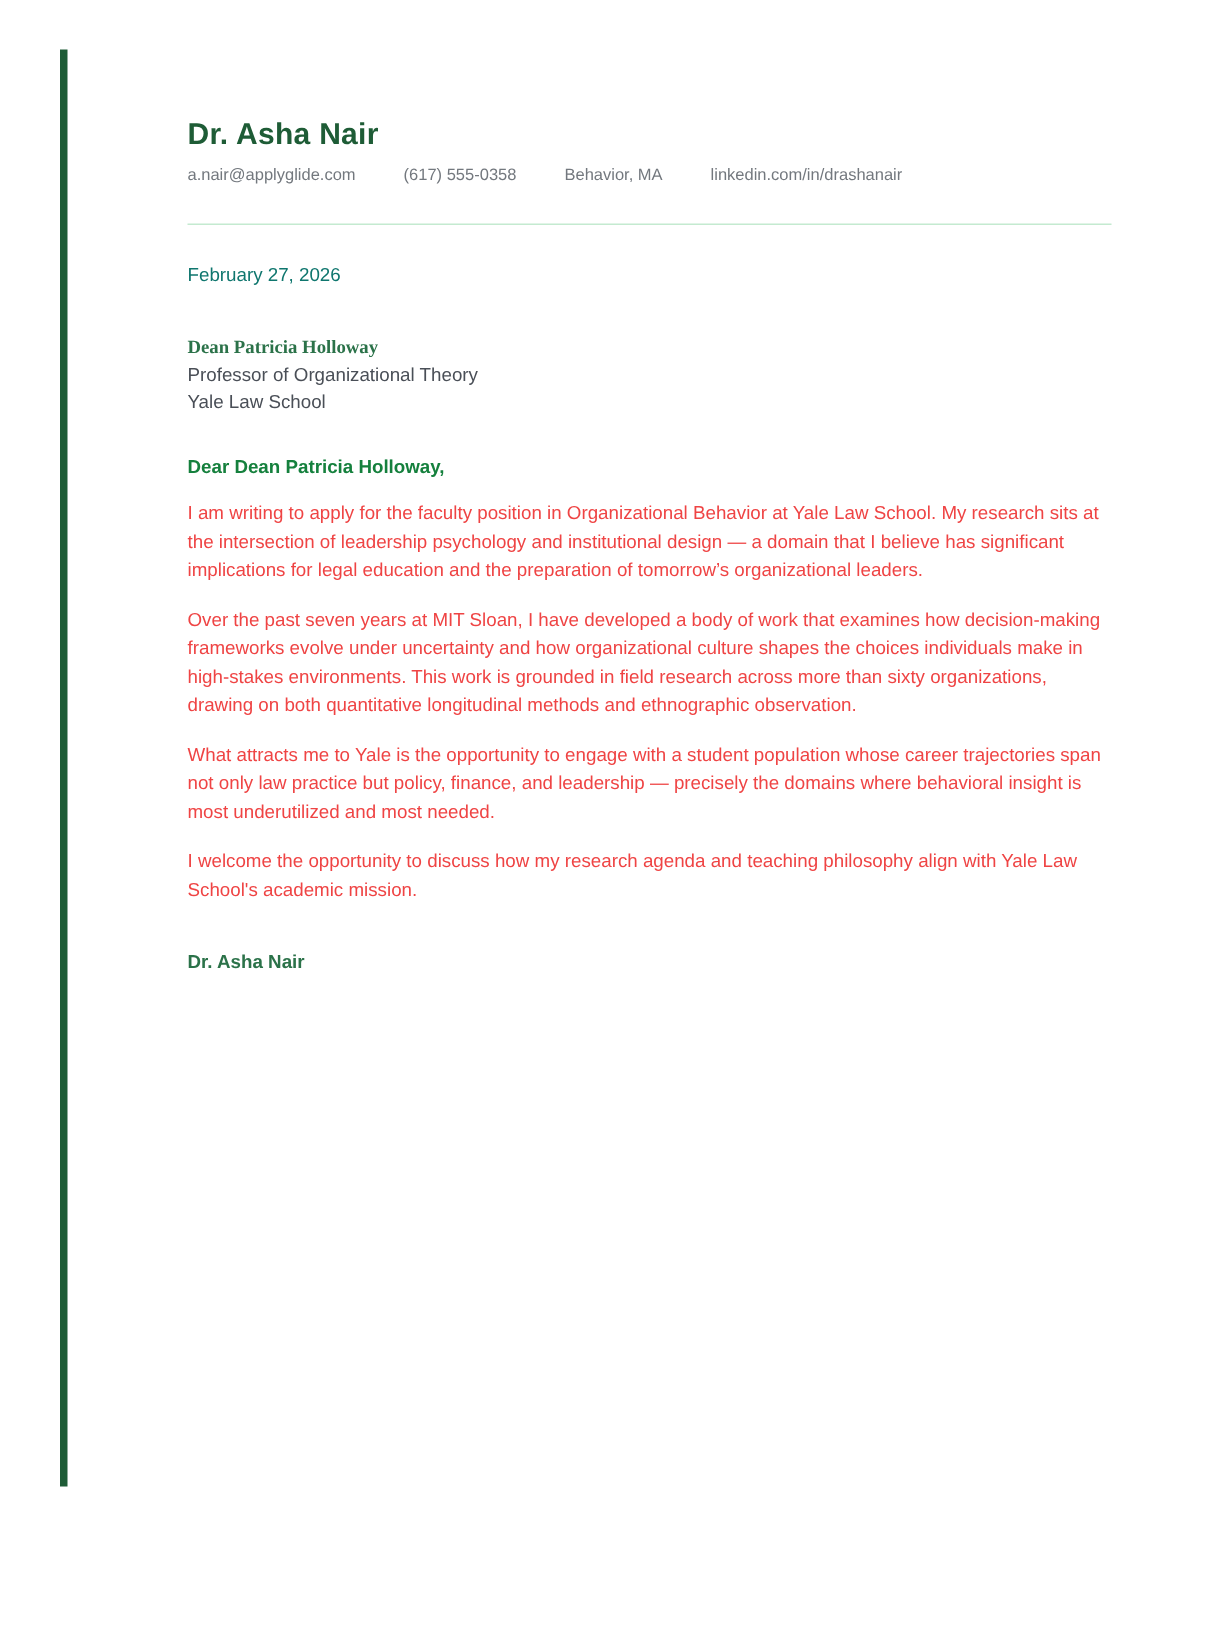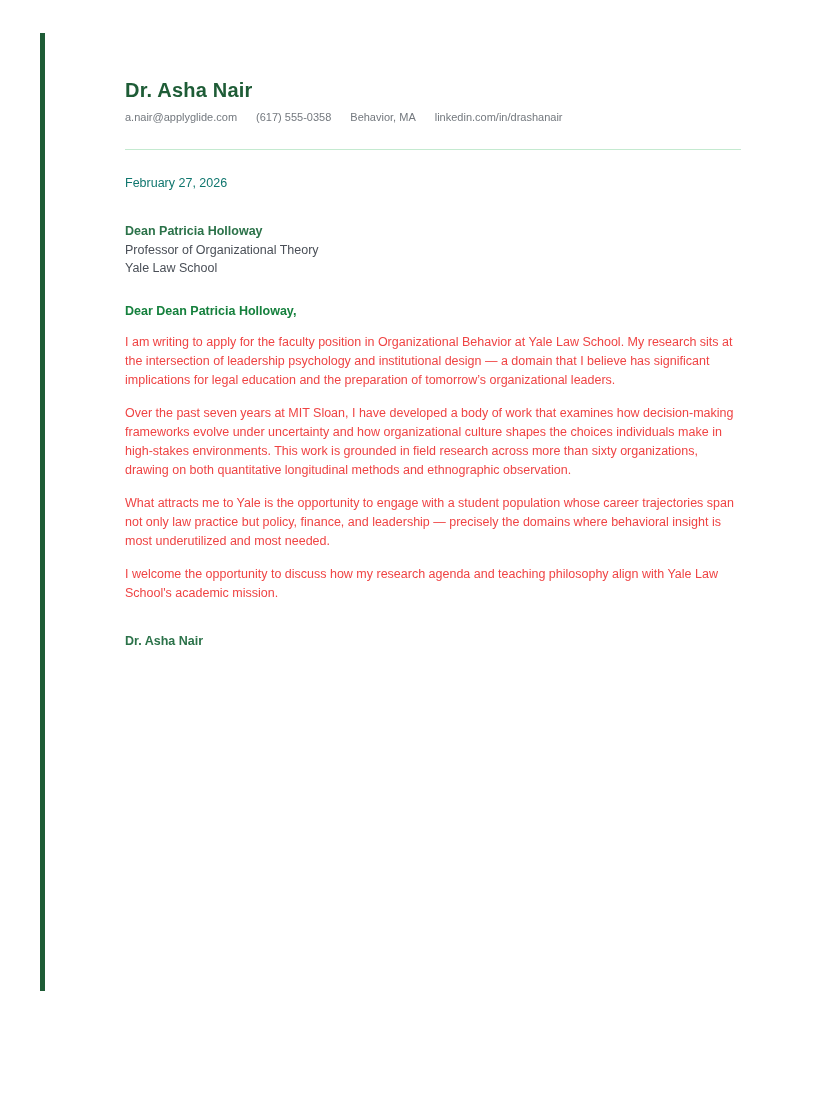--- a/index.html
+++ b/index.html
@@ -32,21 +32,21 @@
   .letter-name {
     margin: 78px 0 0 0;
     font-size: 20px;
     line-height: 24px;
     font-weight: bold;
     color: #1e5c36;
     letter-spacing: 0.2px;
   }
   .contact-row {
     display: flex;
-    gap: 19px;
+    gap: 32px;
     margin-top: 8px;
     font-size: 11px;
     line-height: 14px;
     color: #73787e;
   }
   .divider {
     border: none;
     border-top: 1px solid #c4ead0;
     margin: 25px 0 0 0;
   }
@@ -58,20 +58,21 @@
   }
   .recipient-block {
     margin-top: 31px;
     font-size: 12.5px;
     line-height: 18.5px;
     color: #4a4f57;
   }
   .recipient-name {
     font-weight: bold;
     color: #2b7249;
+    font-family: Liberation Serif, serif;
   }
   .salutation {
     margin-top: 24px;
     font-size: 12.5px;
     line-height: 19px;
     font-weight: bold;
     color: #15803d;
   }
   .body-copy p {
     margin: 12px 0 14px 0;

